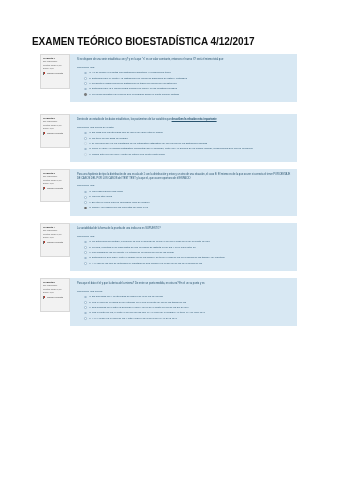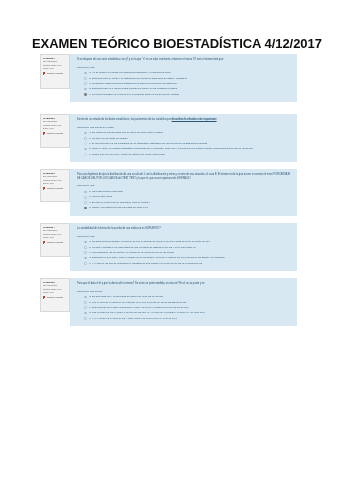--- a/index.html
+++ b/index.html
@@ -10,21 +10,21 @@
     overflow: hidden;
   }
   #page {
     position: relative;
     width: 339px; height: 480px;
     background: #ffffff;
   }
   #doc-title {
     position: absolute;
     left: 32px; top: 36px;
-    font-size: 13px;
+    font-size: 10px;
     font-weight: bold;
     letter-spacing: -0.05px;
     color: #101010;
     white-space: nowrap;
   }
   .qblock {
     position: absolute;
     left: 0; right: 0;
     height: 0;
   }

